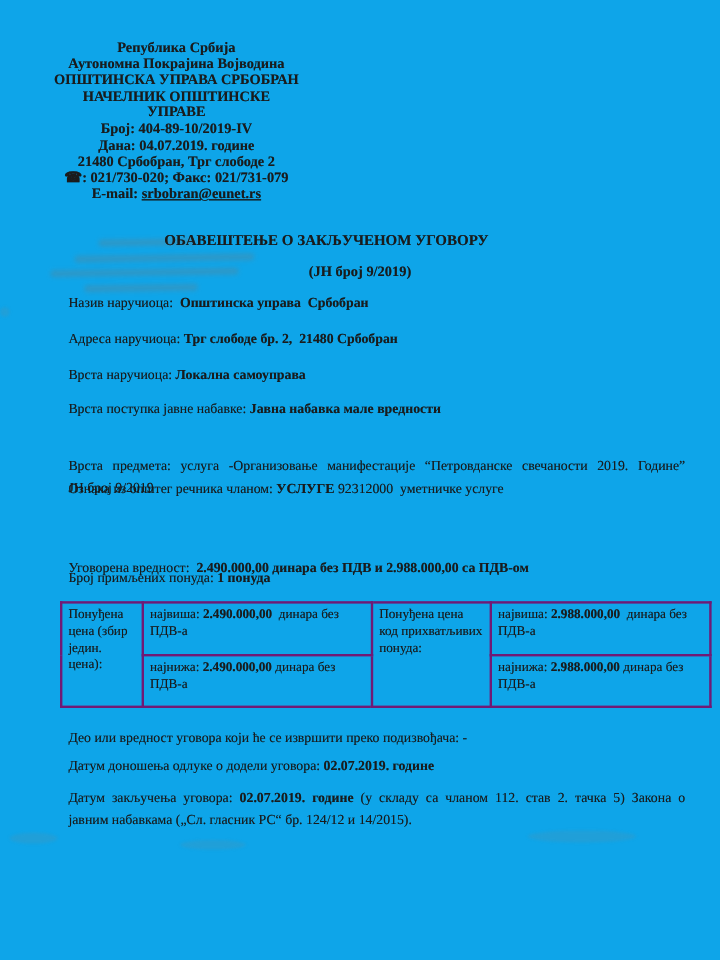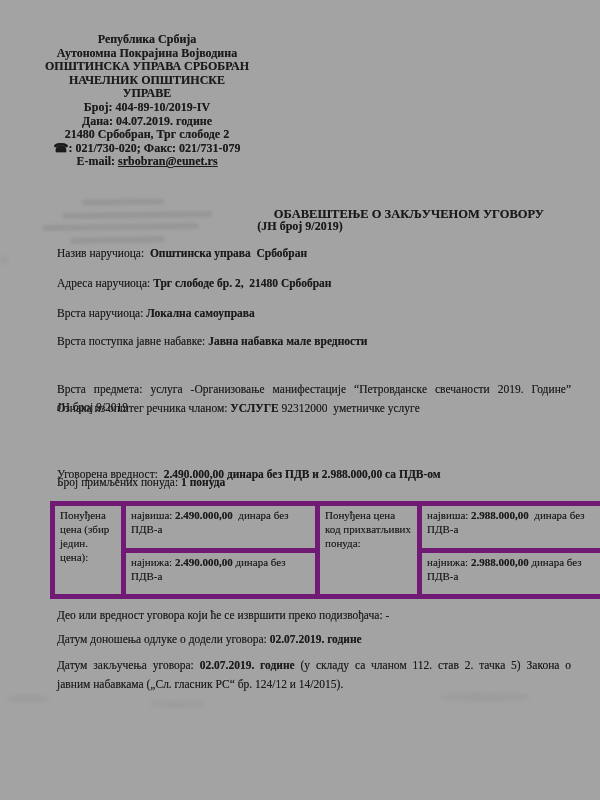--- a/index.html
+++ b/index.html
@@ -1,36 +1,36 @@
 <!DOCTYPE html>
 <html><head>
 <meta charset="utf-8">
 <style>
   html,body { margin:0; padding:0; background:#ffffff; }
   .page {
     position:relative; width:600px; height:800px;
-    background:#a3a3a3; overflow:hidden;
+    background:#0ea5e9; overflow:hidden;
     font-family:"Liberation Serif", serif;
     color:#1b1b1b;
     text-shadow:0 0 0.4px rgba(0,0,0,0.45);
   }
   .pre { white-space:pre-wrap; }
   .b { font-weight:700; }
 
   
   .hdr {
     position:absolute; left:33px; top:33px; width:228px;
     text-align:center; font-weight:700; font-size:12px; line-height:13.6px;
   }
   .email-underline { text-decoration:underline;text-align:right; }
 
   
   .title {
     position:absolute; left:0; top:193px; width:544px;
-    text-align:right; font-weight:700; font-size:12.5px;margin-top:14px;
+    text-align:center; font-weight:700; font-size:12.5px;
   }
   .subtitle {
     position:absolute; left:0; top:219px; width:600px;
     text-align:center; font-weight:700; font-size:12px;
   }
 
   
   .line {
     position:absolute; left:57px; width:514px;
     font-size:11.5px; line-height:15px;
@@ -38,21 +38,21 @@
   .para { line-height:18px; }
   .just { text-align:justify; text-align-last:justify; }
 
   
   .ptable {
     position:absolute; left:50px; top:501px;
     border-collapse:collapse; table-layout:fixed; width:497px;
     font-size:11px; line-height:14px;
   }
   .ptable td {
-    border:5px solid #701a75; vertical-align:top;
+    border:2px solid #701a75; vertical-align:top;
     padding:2px 4px 2px 5px; overflow:hidden;
   }
   .col1 { width:57px; }  .col2 { width:180px; }
   .col3 { width:88px; }  .col4 { width:172px; }
   .r1 td { height:38px; } .r2 td { height:37px; }
 
   
   .bleed { position:absolute; left:42px; top:199px; width:180px; }
   .bleed .bl {
     height:6px; border-radius:3px;

